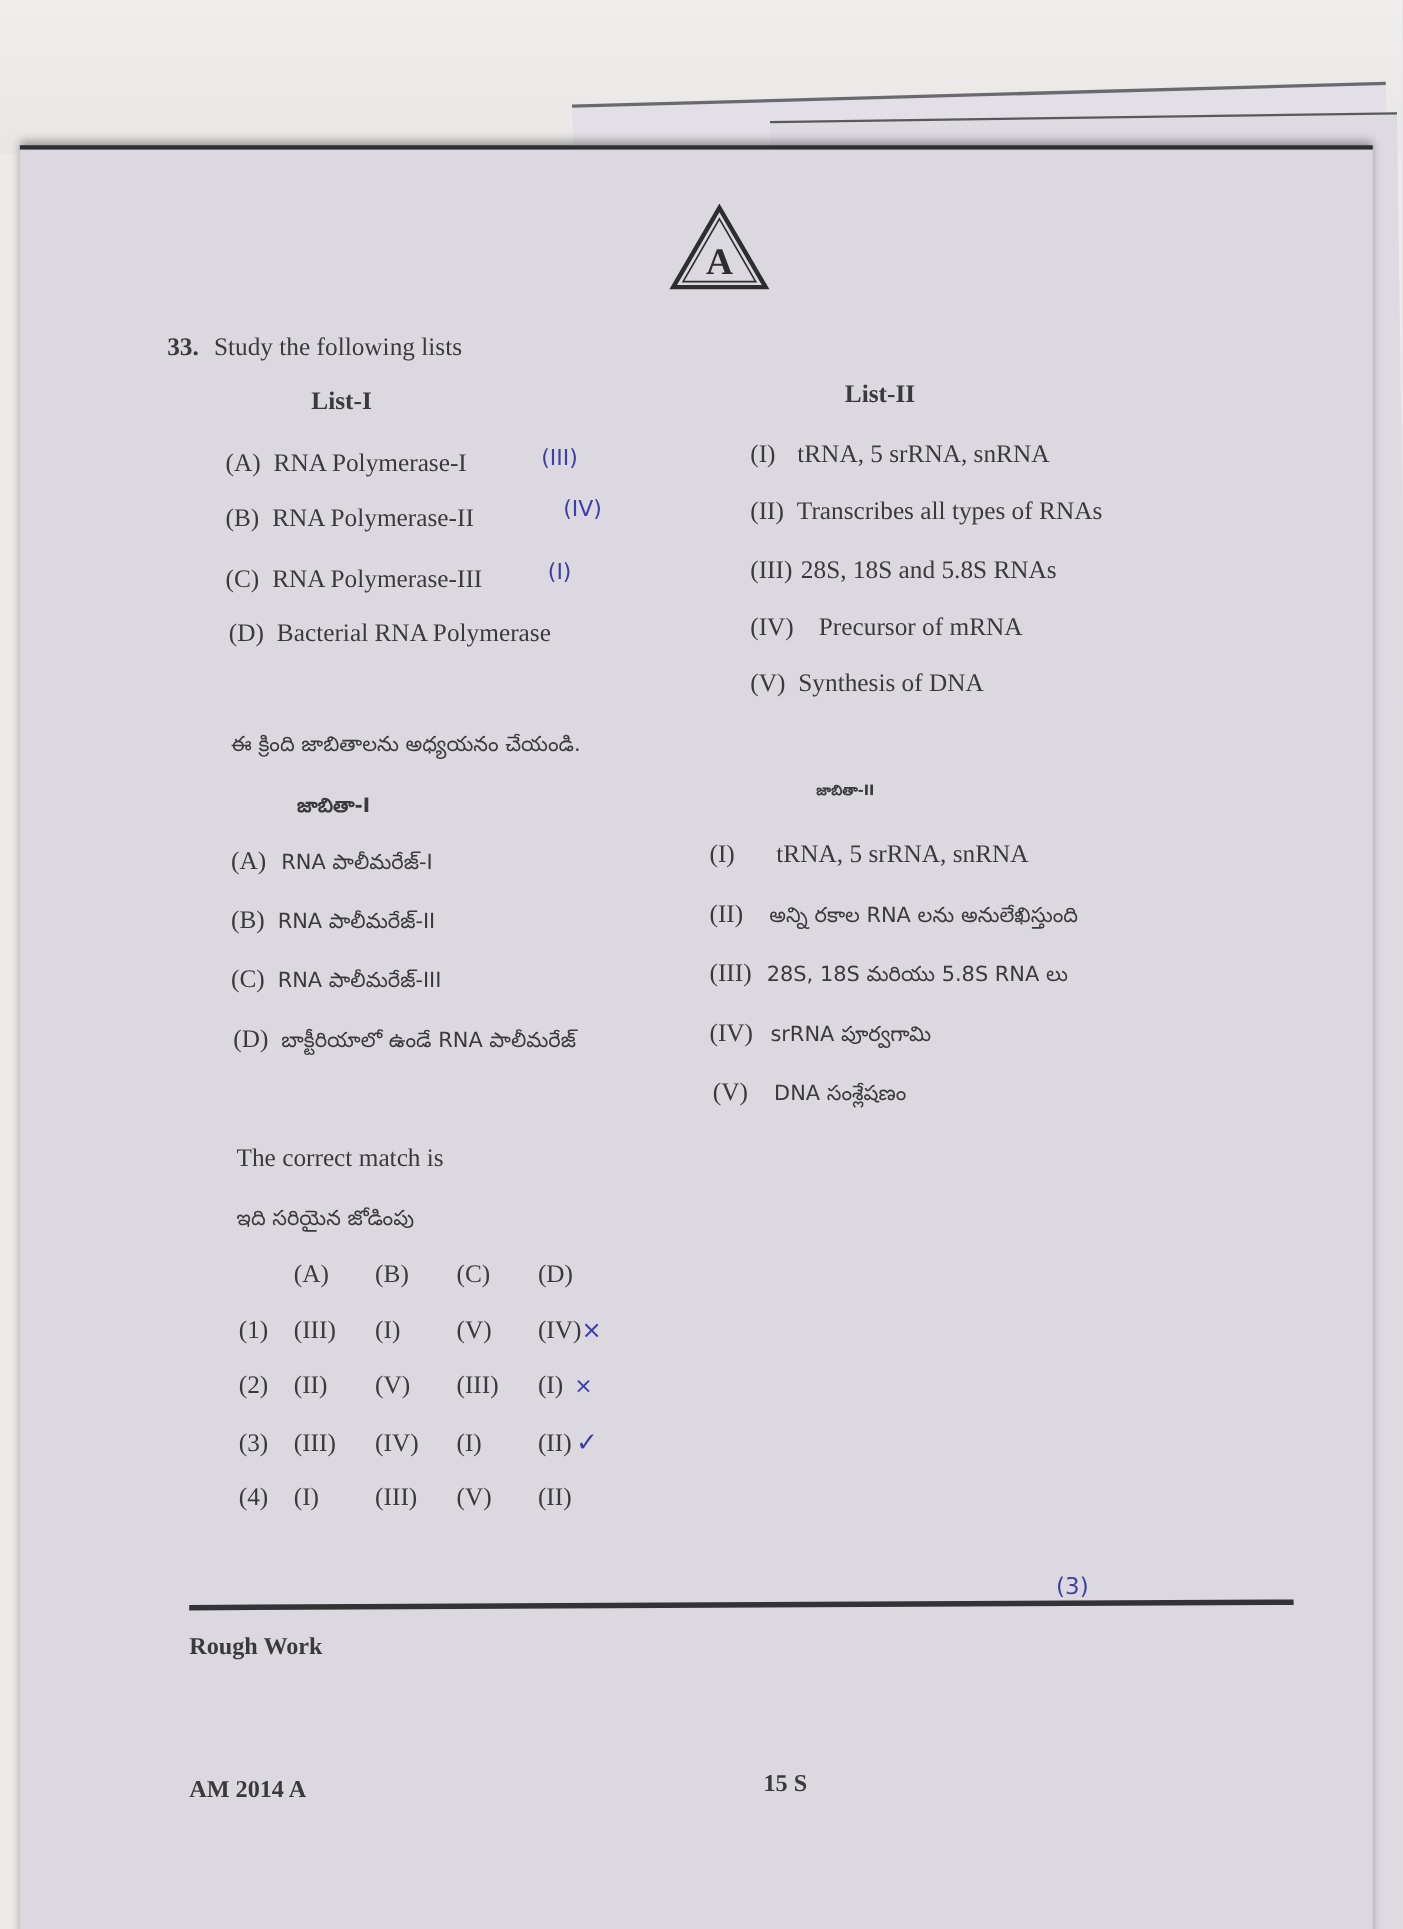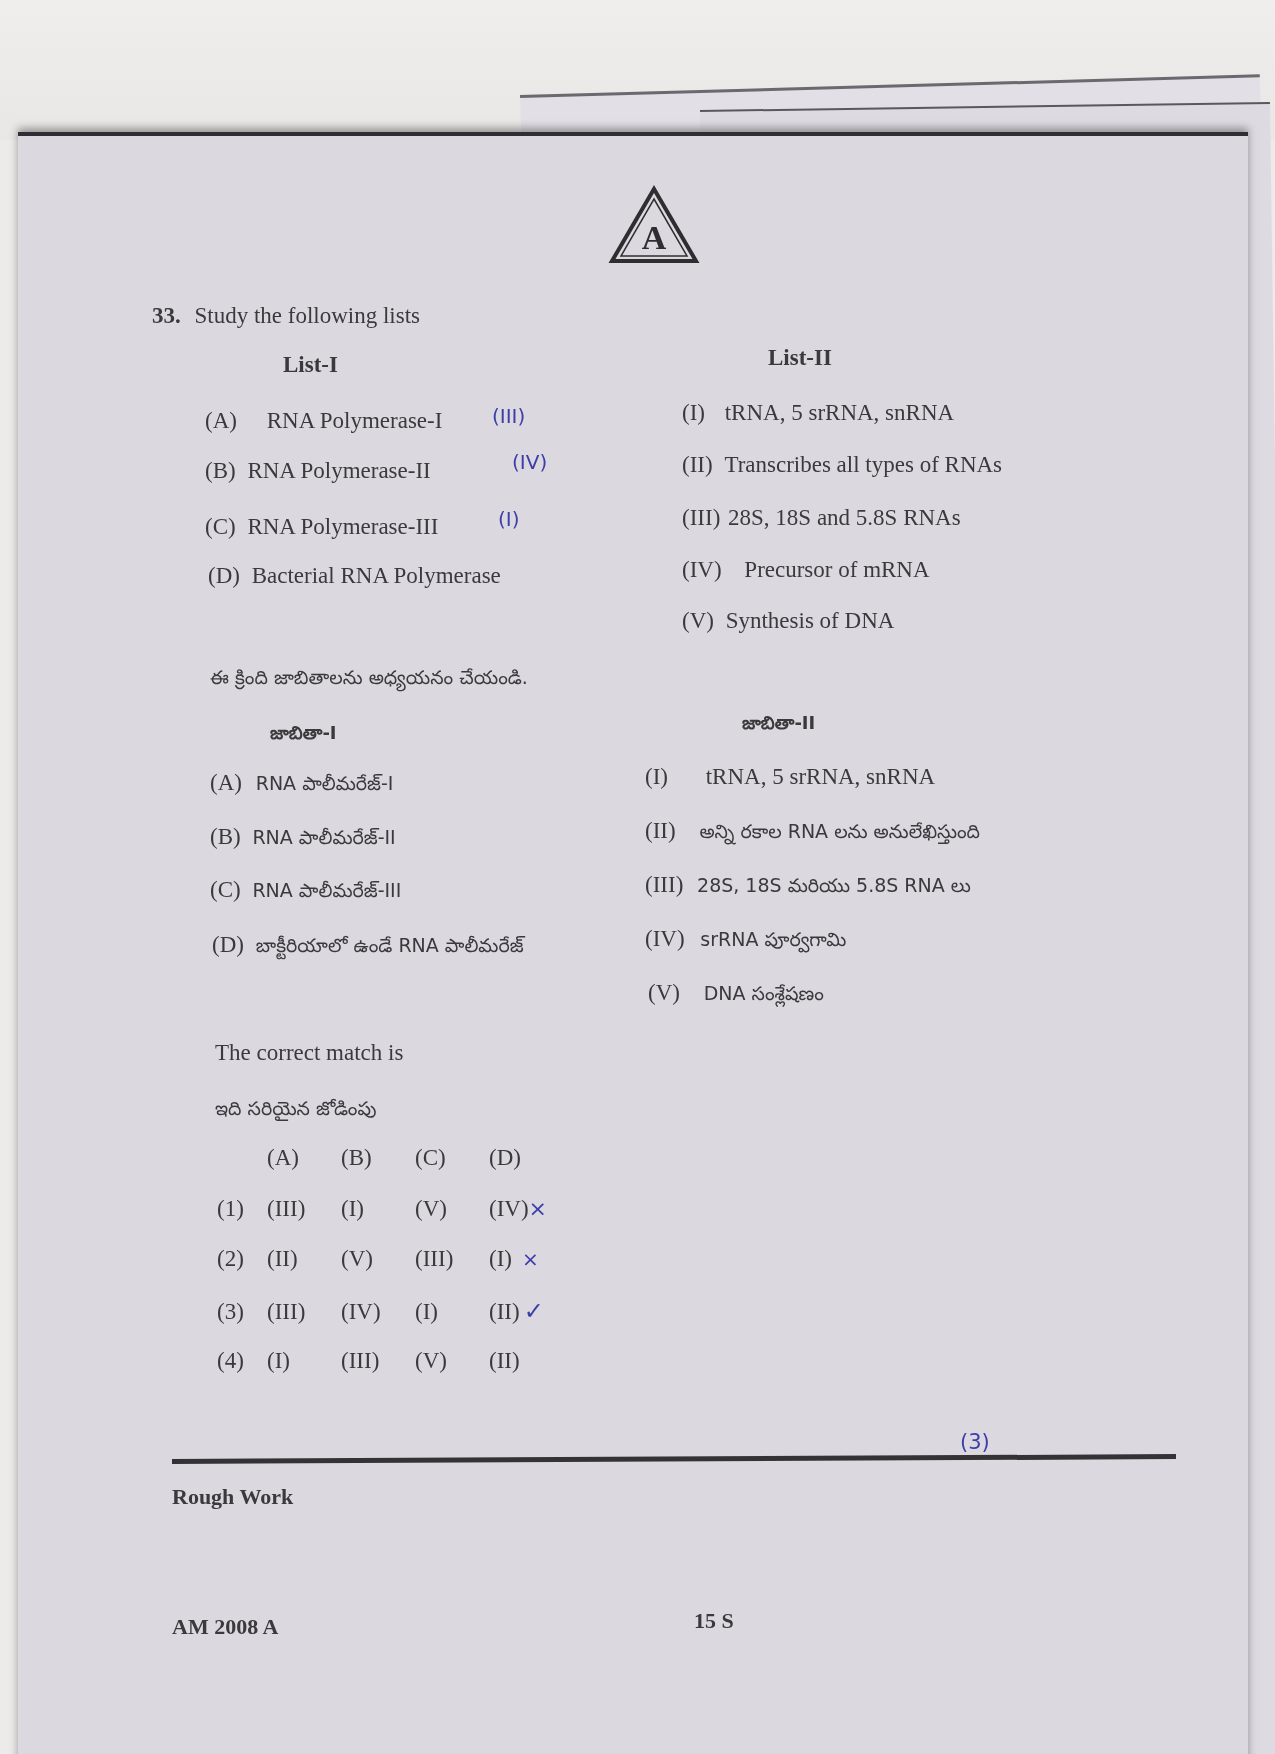--- a/index.html
+++ b/index.html
@@ -60,21 +60,21 @@
 <div class="abs q-text" style="left:152px;top:303px;">
   <span class="bold">33.</span>
   <span style="margin-left:8px;">Study the following lists</span>
 </div>
 
 <div class="abs q-text bold" style="left:283px;top:352px;">List-I</div>
 <div class="abs q-text bold" style="left:768px;top:345px;">List-II</div>
 
 <div class="abs q-text" style="left:205px;top:408px;">
   <span>(A)</span>
-  <span style="margin-left:24px;">RNA Polymerase-I</span>
+  <span style="margin-left:6px;">RNA Polymerase-I</span>
 </div>
 <div class="abs hand" style="left:492px;top:404px;">(III)</div>
 
 <div class="abs q-text" style="left:205px;top:458px;">
   <span>(B)</span>
   <span style="margin-left:6px;margin-top:12px;">RNA Polymerase-II</span>
 </div>
 <div class="abs hand" style="left:512px;top:450px;">(IV)</div>
 
 <div class="abs q-text" style="left:205px;top:514px;">
@@ -104,21 +104,21 @@
   <span>(IV)</span>
   <span style="margin-left:17px;">Precursor of mRNA</span>
 </div>
 <div class="abs q-text" style="left:682px;top:608px;">
   <span>(V)</span>
   <span style="margin-left:6px;">Synthesis of DNA</span>
 </div>
 
 <div class="abs telugu" style="left:210px;top:666px;">ఈ క్రింది జాబితాలను అధ్యయనం చేయండి.</div>
 <div class="abs telugu bold" style="left:270px;top:722px;font-size:18px;">జాబితా-I</div>
-<div class="abs telugu bold" style="left:742px;top:712px;font-size:18px;">జాబితా-II</div>
+<div class="abs telugu bold" style="left:742px;top:712px;font-size:13px;">జాబితా-II</div>
 
 <div class="abs q-text" style="left:210px;top:770px;">
   <span>(A)</span>
   <span class="telugu" style="margin-left:8px;">RNA పాలీమరేజ్-I</span>
 </div>
 <div class="abs q-text" style="left:210px;top:824px;">
   <span>(B)</span>
   <span class="telugu" style="margin-left:6px;">RNA పాలీమరేజ్-II</span>
 </div>
 <div class="abs q-text" style="left:210px;top:877px;">
@@ -169,14 +169,14 @@
 </div>
 <div class="abs q-text" style="left:217px;top:1348px;">
   <span style="display:inline-block;width:50px;">(4)</span><span style="display:inline-block;width:74px;">(I)</span><span style="display:inline-block;width:74px;">(III)</span><span style="display:inline-block;width:74px;">(V)</span><span>(II)</span>
 </div>
 
 <div class="abs hand" style="left:960px;top:1430px;font-size:21px;">(3)</div>
 
 <div class="rule"></div>
 
 <div class="abs footer-bold" style="left:172px;top:1484px;">Rough Work</div>
-<div class="abs footer-bold" style="left:172px;top:1614px;">AM 2008 A</div>
+<div class="abs footer-bold" style="left:172px;top:1614px;">AM 2014 A</div>
 <div class="abs footer-bold" style="left:694px;top:1608px;font-family:Liberation Serif, serif;">15 S</div>
 
 </body></html>

